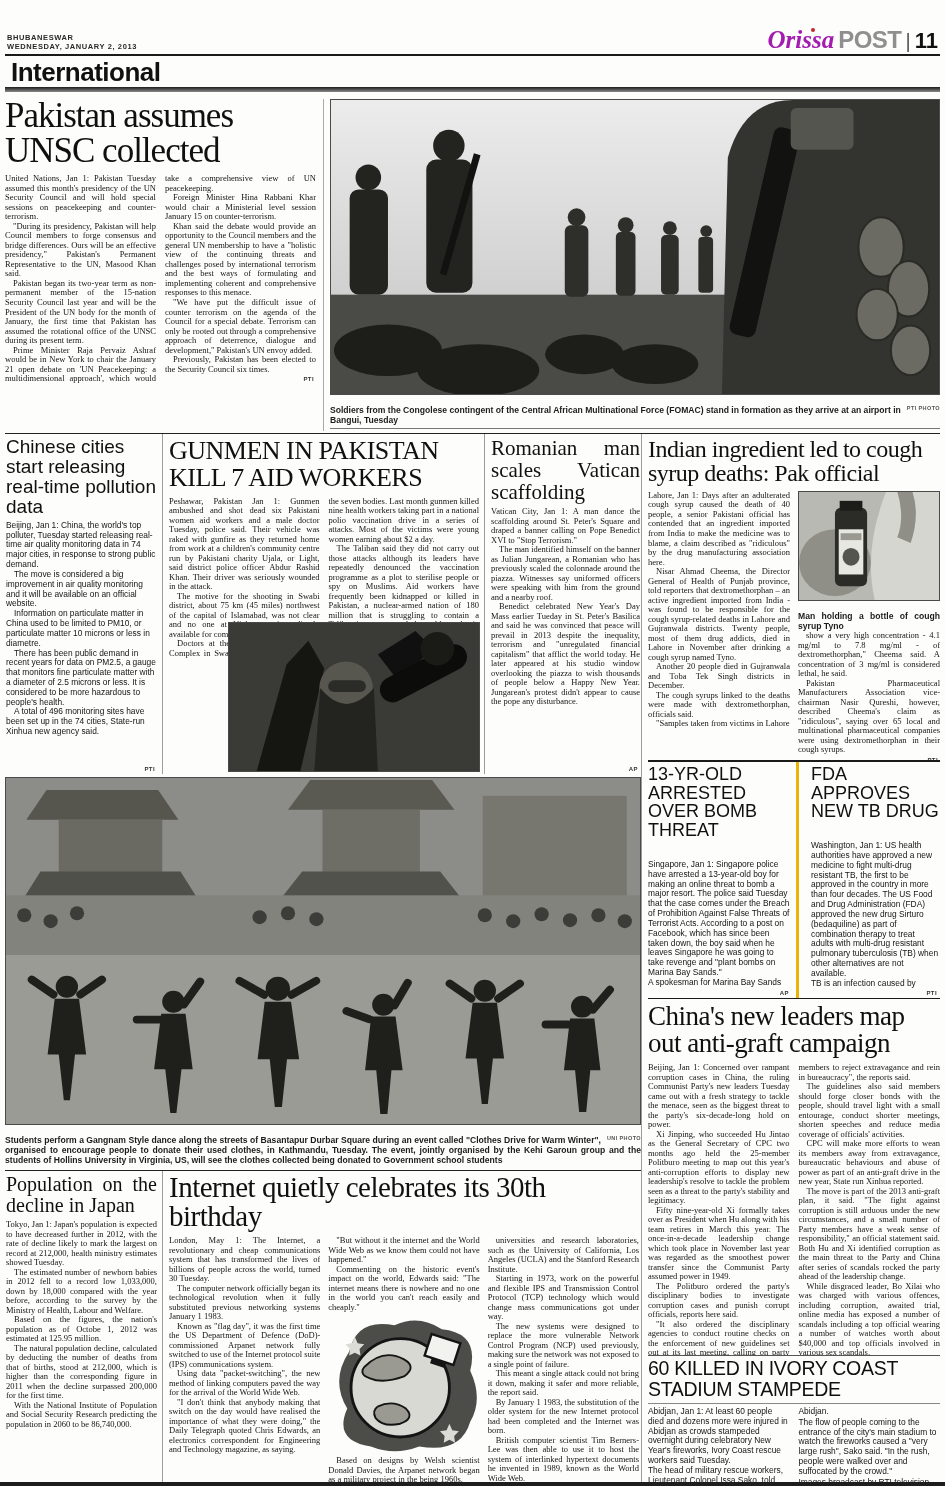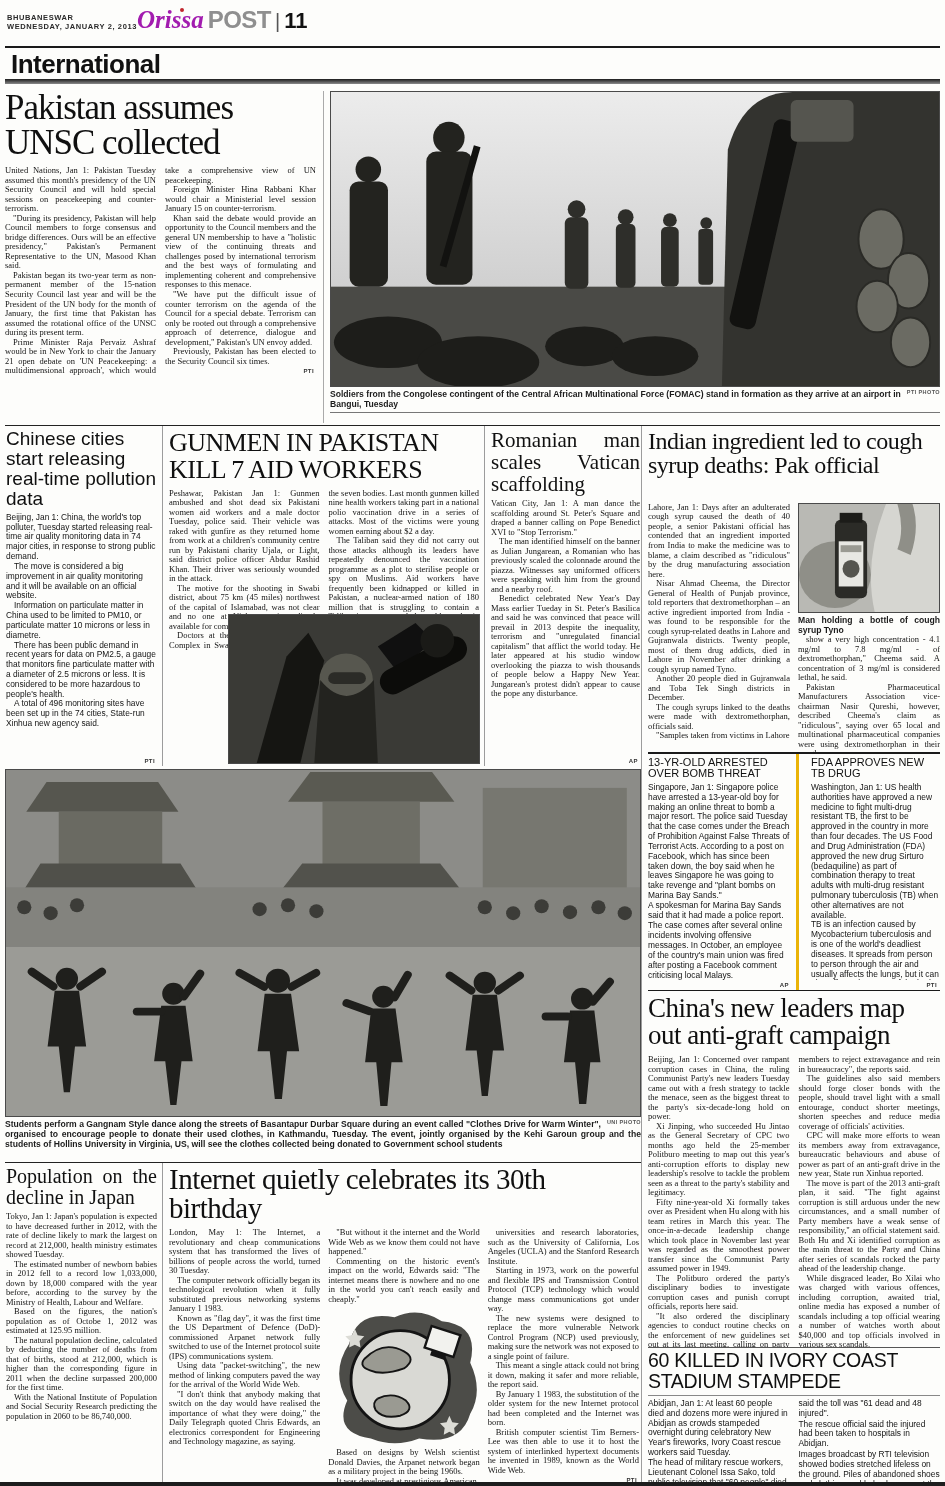--- a/index.html
+++ b/index.html
@@ -1,21 +1,21 @@
 <!DOCTYPE html>
 <html><head>
 <meta charset="utf-8">
 <style>
   html,body{margin:0;padding:0;background:#e9e9e9;}
   .page{position:relative;width:945px;height:1486px;margin:0 auto;background:#fdfdfb;color:#141414;
         box-sizing:border-box;border-bottom:4px solid #1d1d1d;padding:0 5px;overflow:hidden;
         font-family:"Liberation Serif",serif;}
   
-  .masthead{height:48px;display:flex;justify-content:flex-start;align-items:flex-end;
-            border-bottom:2px solid #1a1a1a;padding:3px 2px 14px 2px;box-sizing:border-box;}
+  .masthead{height:56px;display:flex;justify-content:space-between;align-items:flex-end;
+            border-bottom:2px solid #1a1a1a;padding:3px 2px 2px 2px;box-sizing:border-box;}
   .mast-left{font-family:"Liberation Sans",sans-serif;font-size:7.5px;line-height:1.3;
              letter-spacing:.6px;color:#2a2a2a;font-weight:700;}
   .brand{display:flex;align-items:baseline;gap:4px;position:relative;}
   .brand-orissa{font:italic 700 25px/1 "Liberation Serif",serif;color:#a21caf;}
   .brand-dot{position:absolute;left:43px;top:1px;width:4px;height:4px;border-radius:50%;background:#c1272d;}
   .brand-post{font:700 24px/1 "Liberation Sans",sans-serif;color:#8f8f8f;letter-spacing:-.5px;}
   .brand-sep{font:400 20px/1 "Liberation Sans",sans-serif;color:#555;}
   .brand-page{font:700 22px/1 "Liberation Sans",sans-serif;color:#111;}
   
   .section-banner{padding:3px 0 2px 6px;}
@@ -25,21 +25,21 @@
   .body-serif{font-family:"Liberation Serif",serif;font-size:8.5px;line-height:1.12;text-align:justify;}
   .body-sans{font-family:"Liberation Sans",sans-serif;font-size:8.4px;line-height:1.17;text-align:left;}
   .plist p{margin:0;text-indent:8px;}
   .plist.noindent p{text-indent:0;margin-bottom:1px;}
   p.first{margin:0;}
   .dateline{font-weight:400;}
   .credit{display:block;text-align:right;font:700 6px/1 "Liberation Sans",sans-serif;color:#333;
           letter-spacing:.4px;padding:2px 2px 0 0;}
   h1,h2,h3{margin:0;font-weight:400;color:#101010;}
   .photo{display:block;border:1px solid #4a4a4a;box-sizing:border-box;background:#bbb;}
-  .caption{font:700 8.6px/1.18 "Liberation Sans",sans-serif;color:#1c1c1c;padding-top:2px;text-align:justify;}
+  .caption{font:700 8.6px/1.18 "Liberation Sans",sans-serif;color:#1c1c1c;padding-top:10px;text-align:justify;}
   .photo-credit{float:right;font:700 5.5px/1.4 "Liberation Sans",sans-serif;color:#555;letter-spacing:.4px;padding-left:6px;}
   
   .lead-sec{display:flex;height:336px;padding-top:4px;box-sizing:border-box;}
   .lead-left{width:320px;padding-right:7px;border-right:1px solid #aaa;box-sizing:border-box;}
   .lead-head{font-size:35px;line-height:.99;letter-spacing:-1px;margin:0 0 6px 0;}
   .lead-body{column-count:2;column-gap:9px;height:240px;overflow:hidden;}
   .lead-photo{width:618px;padding-left:6px;box-sizing:border-box;}
   .lead-photo svg{width:100%;height:296px;}
   .lead-cap{border-bottom:1px solid #777;padding-bottom:3px;}
   
@@ -63,26 +63,26 @@
   .art-internet{flex:1;border-left:1px solid #9c9c9c;padding:2px 2px 2px 6px;}
   .h-japan{font-size:20px;line-height:1.05;margin-bottom:4px;}
   .h-internet{font-size:29px;line-height:1.0;letter-spacing:-.5px;margin-bottom:5px;}
   .net-cols{display:flex;gap:8px;flex:1;overflow:hidden;}
   .net-col{flex:1;overflow:hidden;}
   .net-globe svg{width:152px;height:140px;display:block;margin:2px auto;}
   
   .art-indian{height:326px;padding-top:3px;}
   .h-indian{font-size:24px;line-height:1.02;letter-spacing:-.5px;margin-bottom:5px;}
   .indian-cols{display:flex;gap:8px;flex:1;overflow:hidden;}
-  .ind-col{flex:1;overflow:hidden;margin-top:20px;}
+  .ind-col{flex:1;overflow:hidden;}
   .ind-photo svg{width:100%;height:110px;}
   .row3{display:flex;height:236px;border-top:2px solid #1a1a1a;border-bottom:1px solid #1a1a1a;overflow:hidden;}
   .art-bomb{width:148px;padding:3px 5px 2px 0;}
   .art-fda{flex:1;border-left:3px solid #eab308;padding:3px 1px 2px 12px;}
-  .h-small{font-size:11px;line-height:1.04;margin-bottom:3px;}
+  .h-small{font-size:18px;line-height:1.04;margin-bottom:20px;}
   .art-china{height:356px;padding-top:4px;}
   .h-china{font-size:27px;line-height:1.0;letter-spacing:-.5px;margin-bottom:6px;}
   .china-body{column-count:2;column-gap:9px;flex:1;overflow:hidden;}
   .art-ivory{height:150px;border-top:1px solid #555;padding-top:2px;}
   .h-ivory{font-size:19.5px;line-height:1.1;border-bottom:1px solid #888;padding-bottom:2px;margin-bottom:3px;letter-spacing:-.3px;}
   .ivory-body{column-count:2;column-gap:9px;flex:1;overflow:hidden;}
 </style>
 </head>
 <body>
 
@@ -389,20 +389,21 @@
         </div>
       </article>
 
       <article class="art art-ivory body-sans">
         <h3 class="h-ivory">60 KILLED IN IVORY COAST STADIUM STAMPEDE</h3>
         <div class="ivory-body">
           <p class="first"><span class="dateline">Abidjan, Jan 1:</span><span> At least 60 people died and dozens more were injured in Abidjan as crowds stampeded overnight during celebratory New Year's fireworks, Ivory Coast rescue workers said Tuesday.</span></p>
           <div class="plist noindent">
               <p>The head of military rescue workers, Lieutenant Colonel Issa Sako, told public television that "60 people" died and 200 were injured based on a preliminary toll. Another rescue official said the toll was "61 dead and 48 injured".</p>
               <p>The rescue official said the injured had been taken to hospitals in Abidjan.</p>
+              <p>The flow of people coming to the entrance of the city's main stadium to watch the fireworks caused a "very large rush", Sako said. "In the rush, people were walked over and suffocated by the crowd."</p>
               <p>Images broadcast by RTI television showed bodies stretched lifeless on the ground. Piles of abandoned shoes and clothing could also be seen at the stadium, where soldiers and police were deployed.</p>
             </div>
 
         </div>
       </article>
 
     </div>
   </div>
 </div>
 

